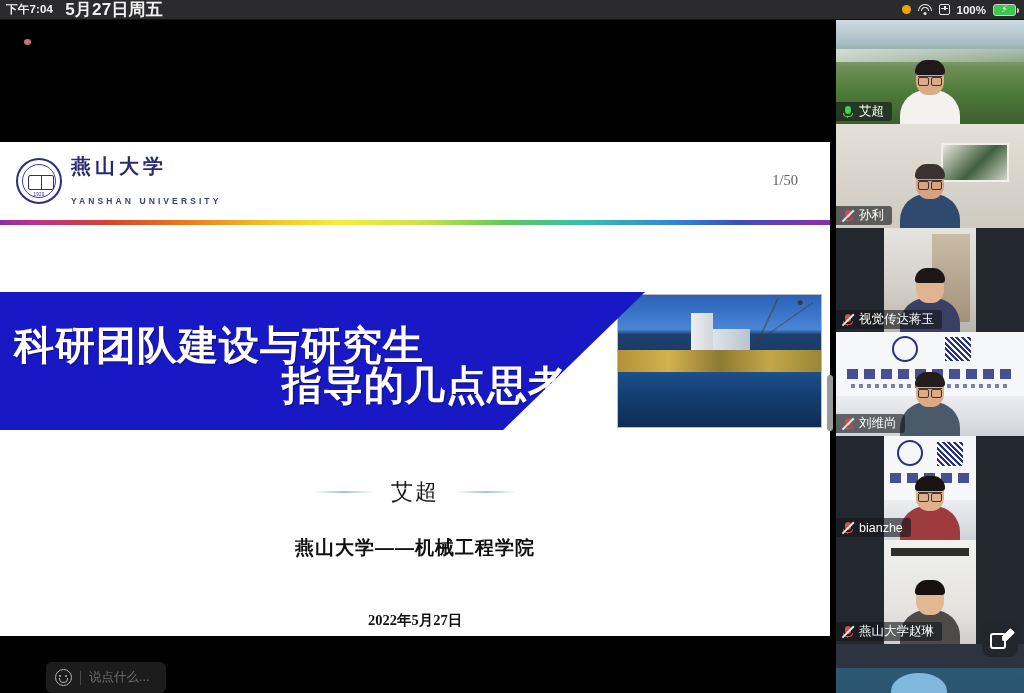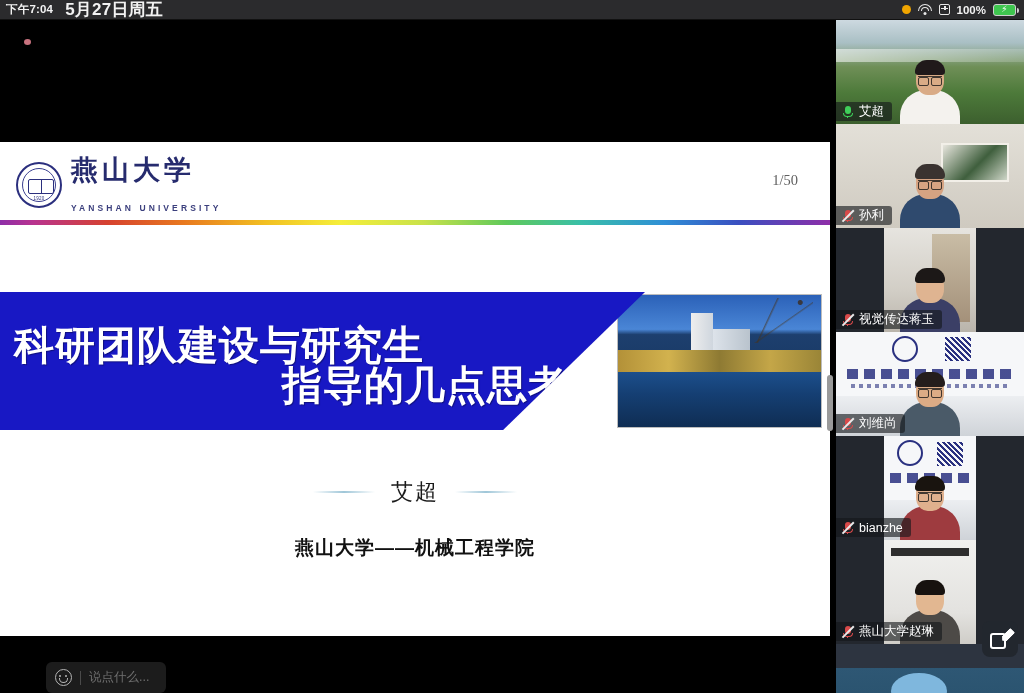--- a/index.html
+++ b/index.html
@@ -104,21 +104,21 @@
   .seal-book::after {
     content: ""; position: absolute; left: 50%; top: 0; width: 1.4px; height: 100%;
     background: #2b2f7e;
   }
   .seal-year {
     position: absolute; left: 0; right: 0; bottom: 5px; text-align: center;
     font-size: 4.5px; color: #2b2f7e; letter-spacing: .3px;
   }
   .logo-cn {
     font-family: "DejaVu Serif", "Liberation Serif", serif;
-    font-size: 27px; font-weight: bold; color: #262b6e; letter-spacing: 4px;
+    font-size: 20px; font-weight: bold; color: #262b6e; letter-spacing: 4px;
     line-height: 1;
   }
   .logo-en {
     font-size: 8.5px; color: #3b3f7d; letter-spacing: 3.1px; margin-top: 20px;
     font-weight: bold;
   }
   .page-num {
     position: absolute; right: 32px; top: 30px;
     font-family: "Liberation Serif", "DejaVu Serif", serif;
     font-size: 14.5px; color: #5f5f5f;
@@ -423,20 +423,21 @@
         <div class="banner-t l2">指导的几点思考</div>
       </div>
 
       <div class="presenter">
         <div class="pres-row">
           <span class="pres-line"></span>
           <span class="pres-name">艾超</span>
           <span class="pres-line"></span>
         </div>
         <div class="pres-org">燕山大学——机械工程学院</div>
+        <div class="pres-date">2022年5月27日</div>
       </div>
     </div>
 
     <div class="slide-scroll"></div>
 
     <div class="chatbar">
       <span class="smiley"></span>
       <span class="chat-div"></span>
       <span class="chat-ph">说点什么...</span>
     </div>

